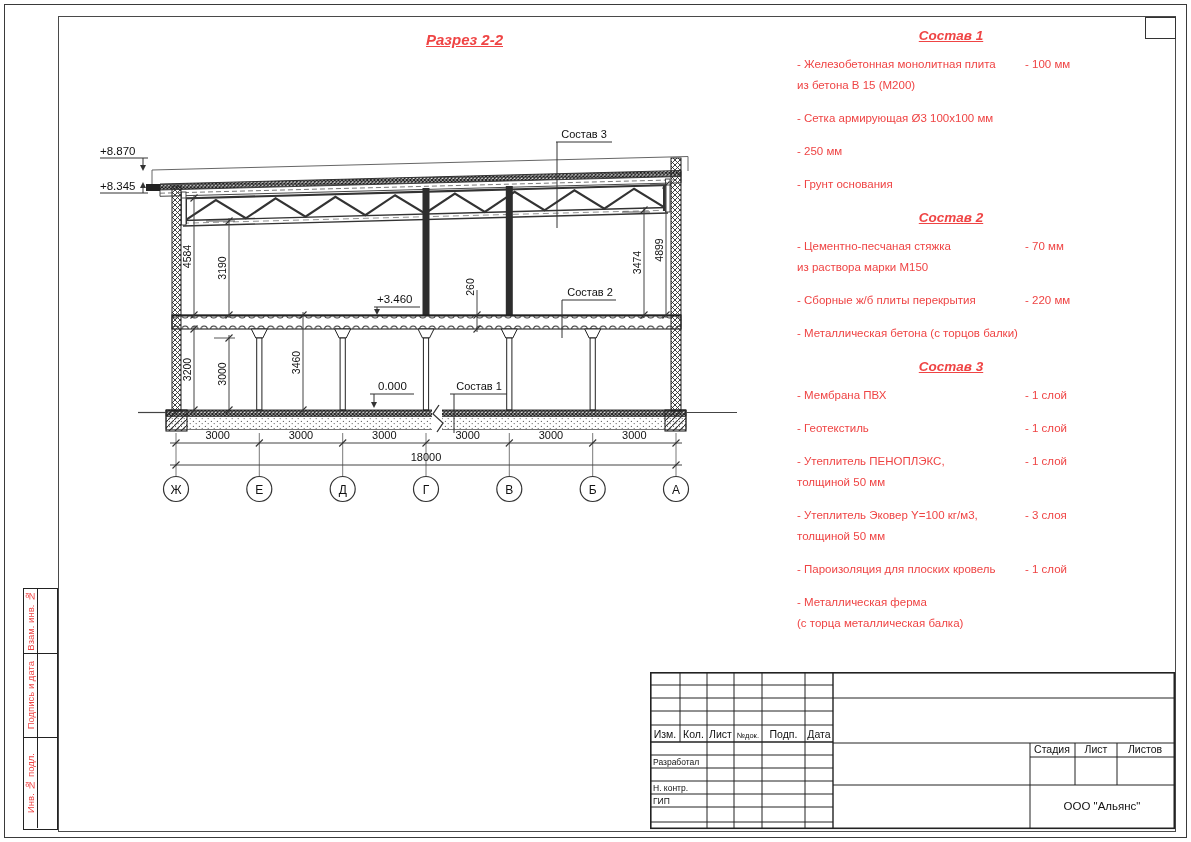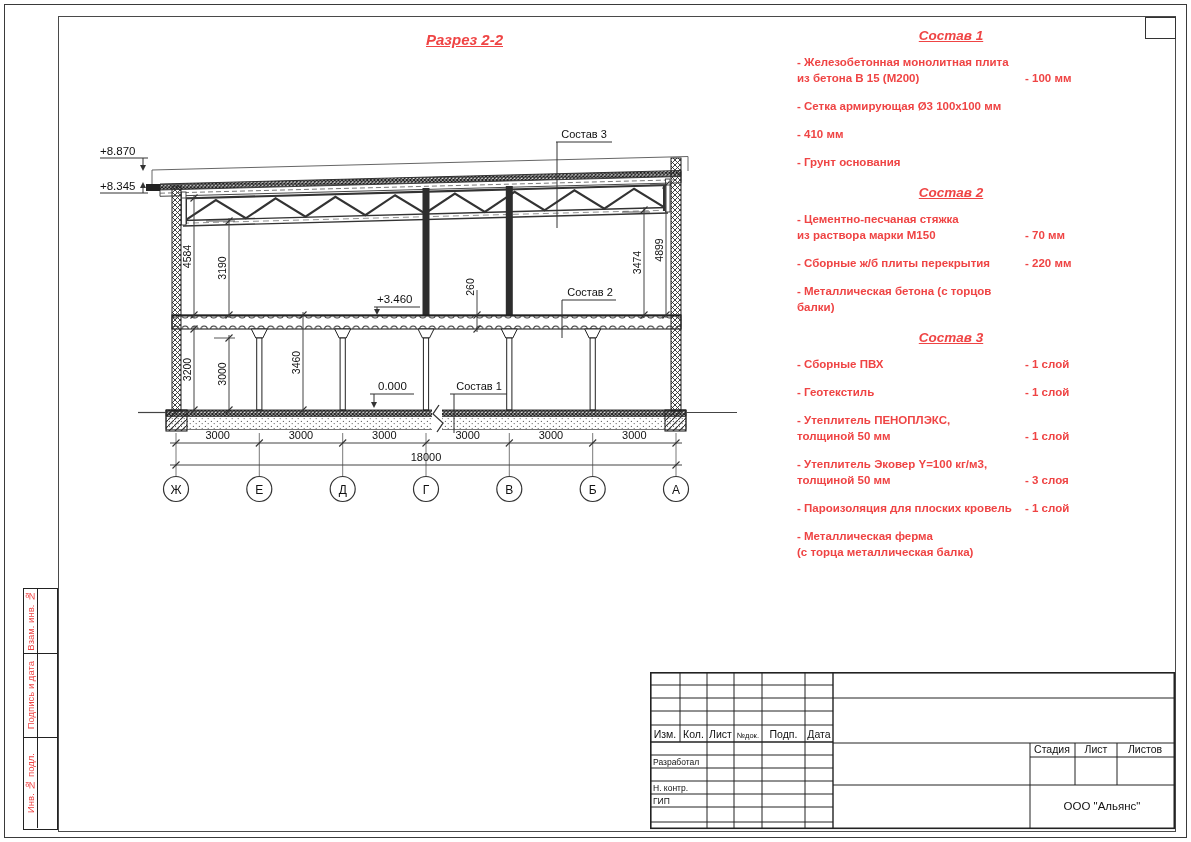--- a/index.html
+++ b/index.html
@@ -12,21 +12,21 @@
   #corner-box{left:1145px;top:17px;width:29px;height:20px;border:1.6px solid #333;}
   
   #sec-title{left:382px;top:31px;width:165px;text-align:center;font-size:15px;
              font-style:italic;font-weight:bold;text-decoration:underline;}
   
   #comps{left:797px;top:28px;width:308px;}
   .comp-title{text-align:center;font-style:italic;font-weight:bold;text-decoration:underline;
               font-size:13.5px;margin:0 0 11px 0;}
   .comp{margin-bottom:0;}
   .comp + .comp{margin-top:15px;}
-  .item{display:flex;align-items:flex-end;margin-bottom:12px;font-size:11.5px;line-height:16px;font-weight:bold;}
+  .item{display:flex;align-items:flex-start;margin-bottom:12px;font-size:11.5px;line-height:21px;}
   .iname{flex:1;white-space:pre-line;}
   .ival{width:80px;flex:none;}
   
   #side-cells{left:23px;top:588px;width:35px;height:242px;border:1.2px solid #222;box-sizing:border-box;}
   .scell{position:relative;width:100%;box-sizing:border-box;border-bottom:1.2px solid #222;}
   .scell:last-child{border-bottom:none;}
   .slab{position:absolute;left:0;top:0;width:14px;height:100%;border-right:1.2px solid #222;
         box-sizing:border-box;display:flex;align-items:center;justify-content:center;}
   .slab span{writing-mode:vertical-rl;transform:rotate(180deg);font-size:9.5px;white-space:nowrap;}
   svg{position:absolute;left:0;top:0;}
@@ -229,21 +229,21 @@
       <div class="item">
           <div class="iname">- Железобетонная  монолитная плита
 из бетона В 15 (М200)</div>
           <div class="ival">- 100 мм</div>
         </div>
       <div class="item">
           <div class="iname">- Сетка армирующая Ø3 100х100 мм</div>
           <div class="ival"></div>
         </div>
       <div class="item">
-          <div class="ival">- 410 мм</div>
+          <div class="ival">- 250 мм</div>
         </div>
       <div class="item">
           <div class="iname">- Грунт основания</div>
           <div class="ival"></div>
         </div>
     </div>
     <div class="comp">
       <div class="comp-title">Состав 2</div>
       <div class="item">
           <div class="iname">- Цементно-песчаная стяжка
@@ -255,21 +255,21 @@
           <div class="ival">- 220 мм</div>
         </div>
       <div class="item">
           <div class="iname">- Металлическая бетона (с торцов балки)</div>
           <div class="ival"></div>
         </div>
     </div>
     <div class="comp">
       <div class="comp-title">Состав 3</div>
       <div class="item">
-          <div class="iname">- Сборные ПВХ</div>
+          <div class="iname">- Мембрана ПВХ</div>
           <div class="ival">- 1 слой</div>
         </div>
       <div class="item">
           <div class="iname">- Геотекстиль</div>
           <div class="ival">- 1 слой</div>
         </div>
       <div class="item">
           <div class="iname">- Утеплитель ПЕНОПЛЭКС,
 толщиной 50 мм</div>
           <div class="ival">- 1 слой</div>

